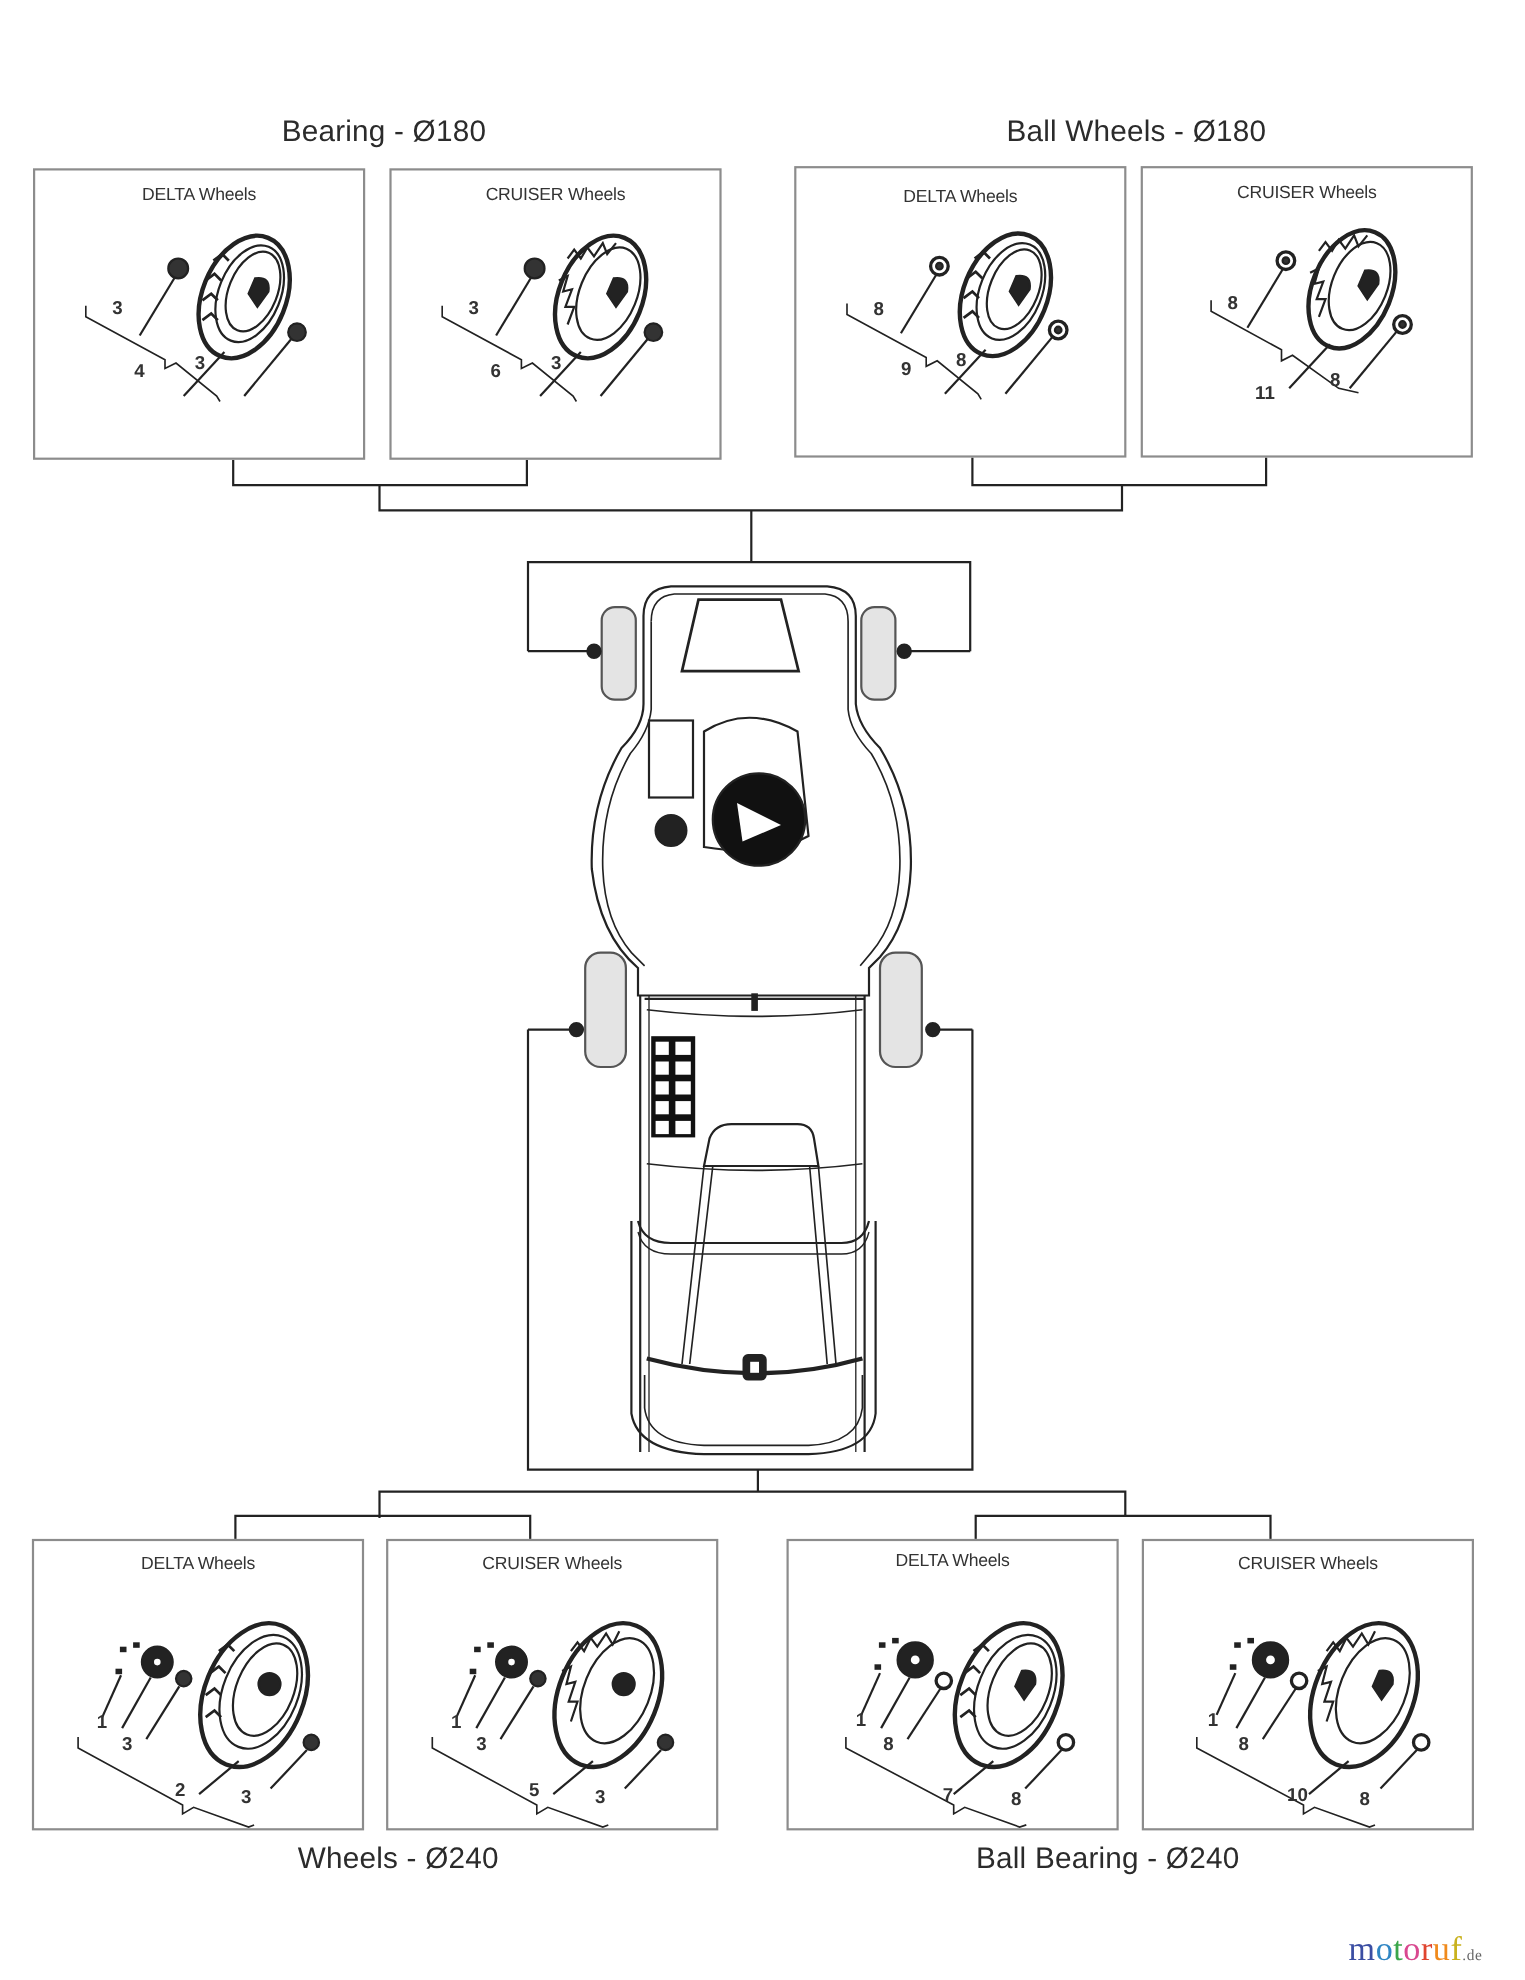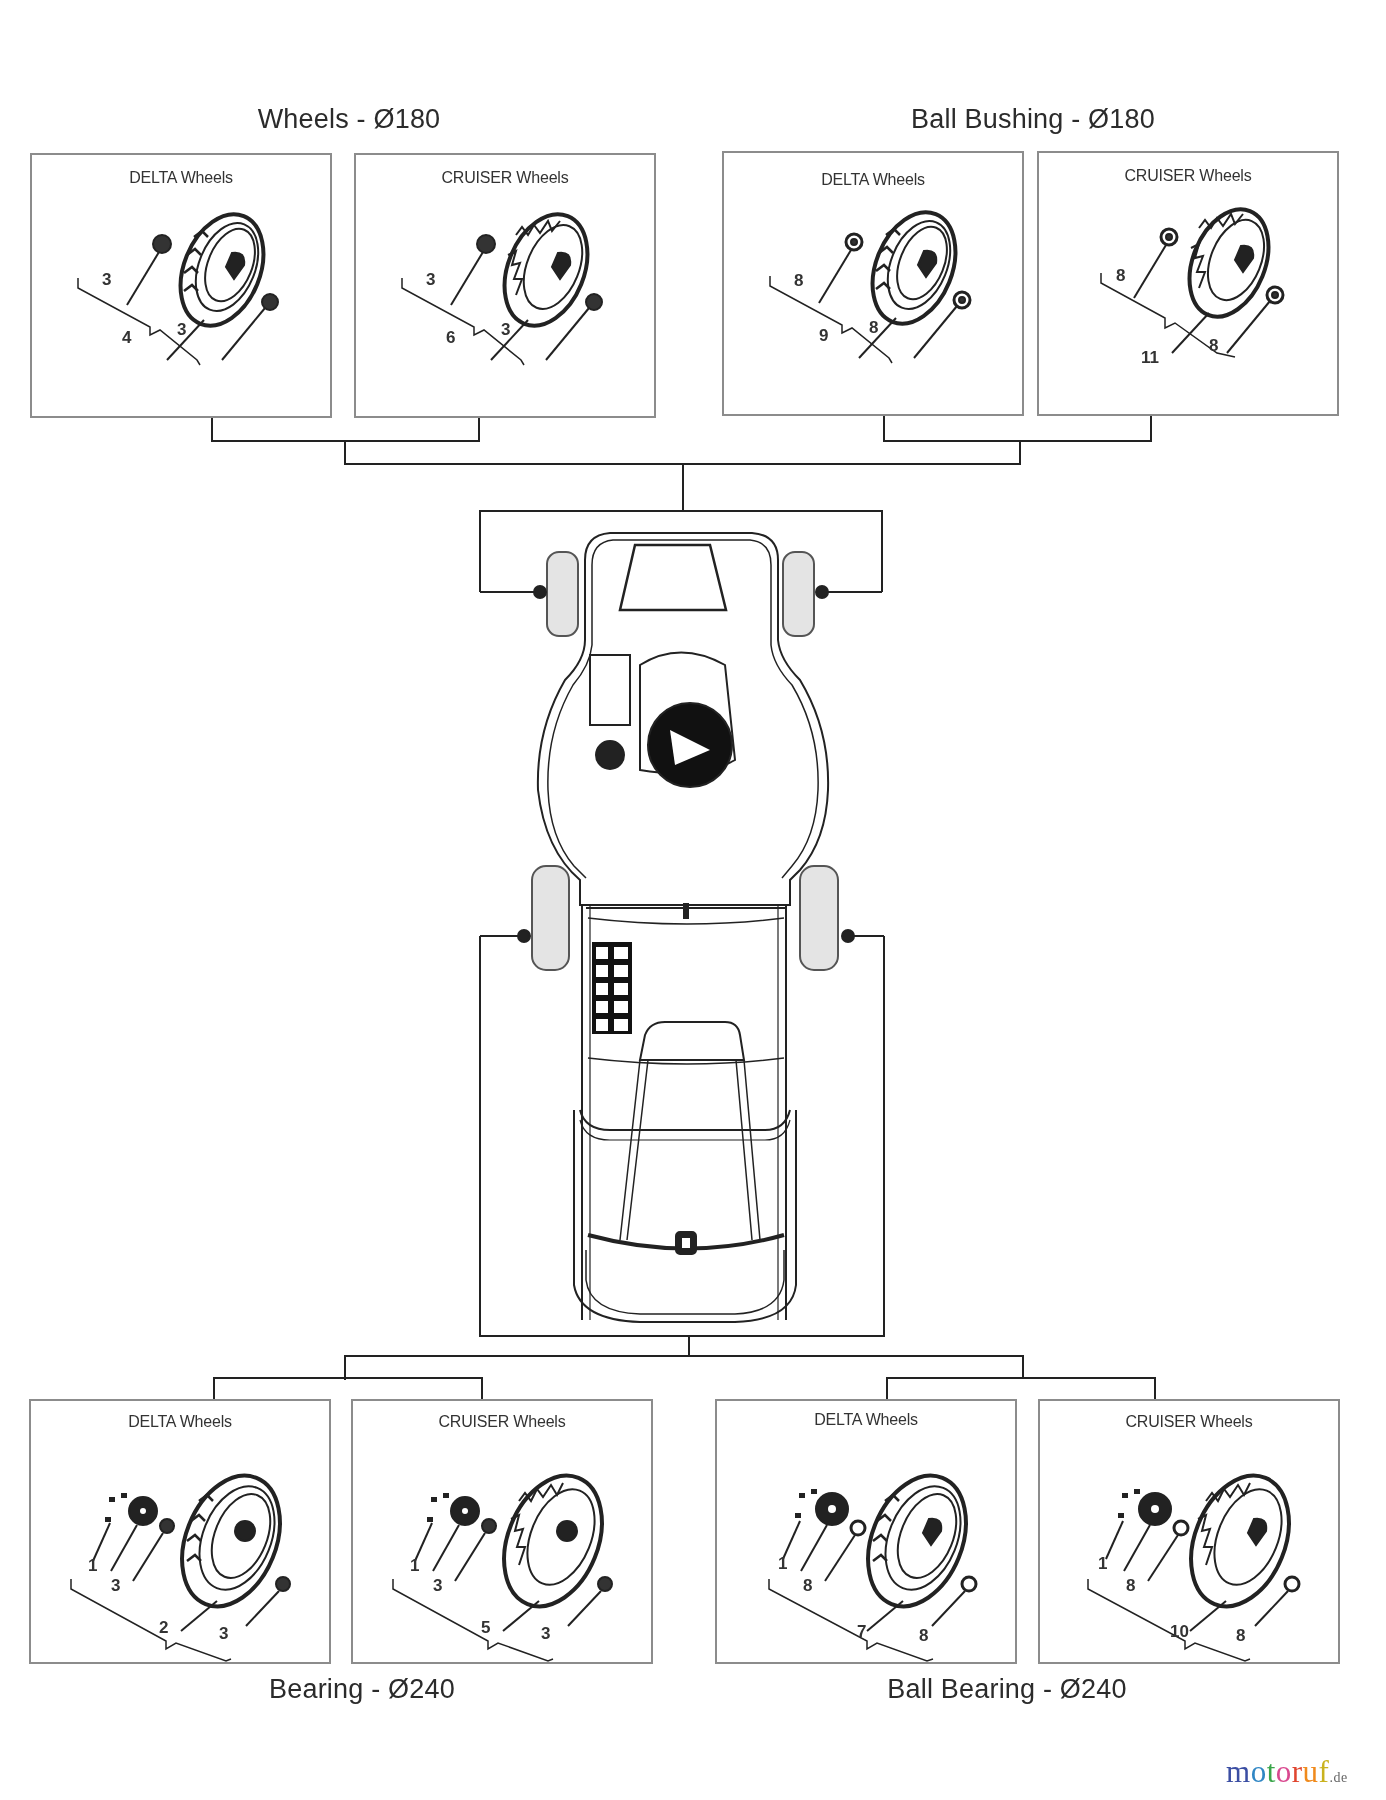--- a/index.html
+++ b/index.html
@@ -103,23 +103,23 @@
       <path d="M580,1120 Q585,1140 610,1140 L765,1140 Q785,1140 790,1120" stroke-width="1.2"></path>
       <path d="M588,1235 Q688,1262 784,1235" stroke-width="4"></path>
       <rect x="676" y="1232" width="20" height="22" rx="4" fill="#222"></rect>
       <rect x="682" y="1238" width="8" height="10" fill="#fff" stroke="none"></rect>
 
       <path d="M574,1110 L574,1285 Q580,1320 640,1322 L735,1322 Q792,1320 796,1285 L796,1110"></path>
       <path d="M586,1250 L586,1280 Q590,1312 640,1314 L735,1314 Q780,1312 784,1280 L784,1250" stroke-width="1.5"></path>
     </g>
   </svg>
 
-  <div class="group-title" style="left:349px; top:104px;">Wheels - Ø180</div>
-  <div class="group-title" style="left:1033px; top:104px;">Ball Bushing - Ø180</div>
-  <div class="group-title" style="left:362px; top:1674px;">Bearing - Ø240</div>
+  <div class="group-title" style="left:349px; top:104px;">Bearing - Ø180</div>
+  <div class="group-title" style="left:1033px; top:104px;">Ball Wheels - Ø180</div>
+  <div class="group-title" style="left:362px; top:1674px;">Wheels - Ø240</div>
   <div class="group-title" style="left:1007px; top:1674px;">Ball Bearing - Ø240</div>
 
   <div class="panel" style="left:30px; top:153px;">
     <div class="panel-title">DELTA Wheels</div>
     <svg width="302" height="265">
       <g stroke="#222" fill="none" stroke-width="2">
         <ellipse cx="190" cy="115" rx="38" ry="58" transform="rotate(22 190 115)" stroke-width="4"></ellipse>
         <ellipse cx="195" cy="112" rx="28" ry="46" transform="rotate(22 195 112)"></ellipse>
         <ellipse cx="198" cy="110" rx="22" ry="38" transform="rotate(22 198 110)"></ellipse>
         <g stroke-width="2.5">

